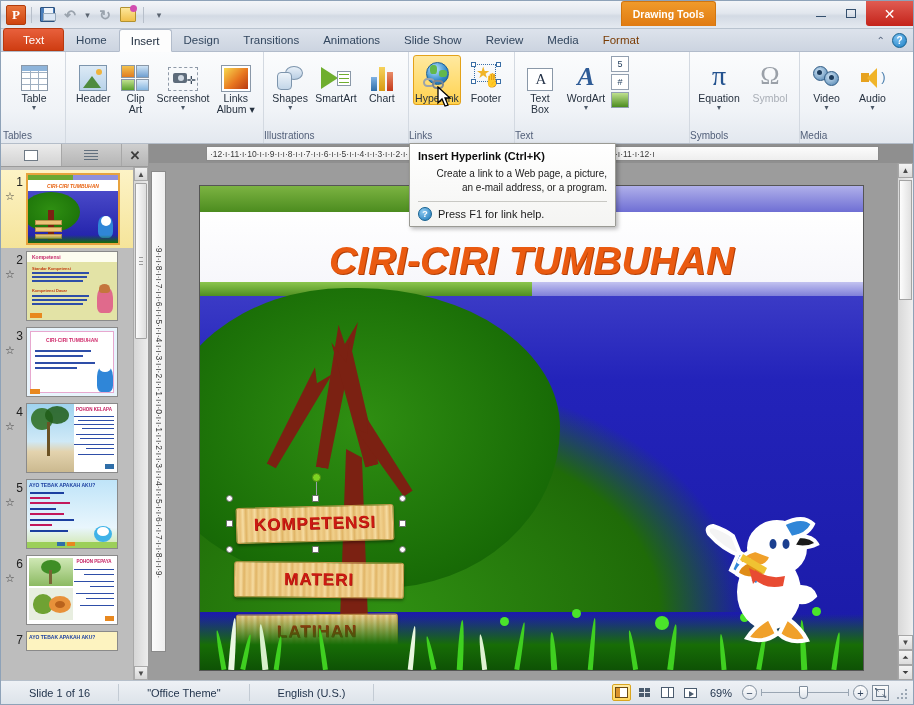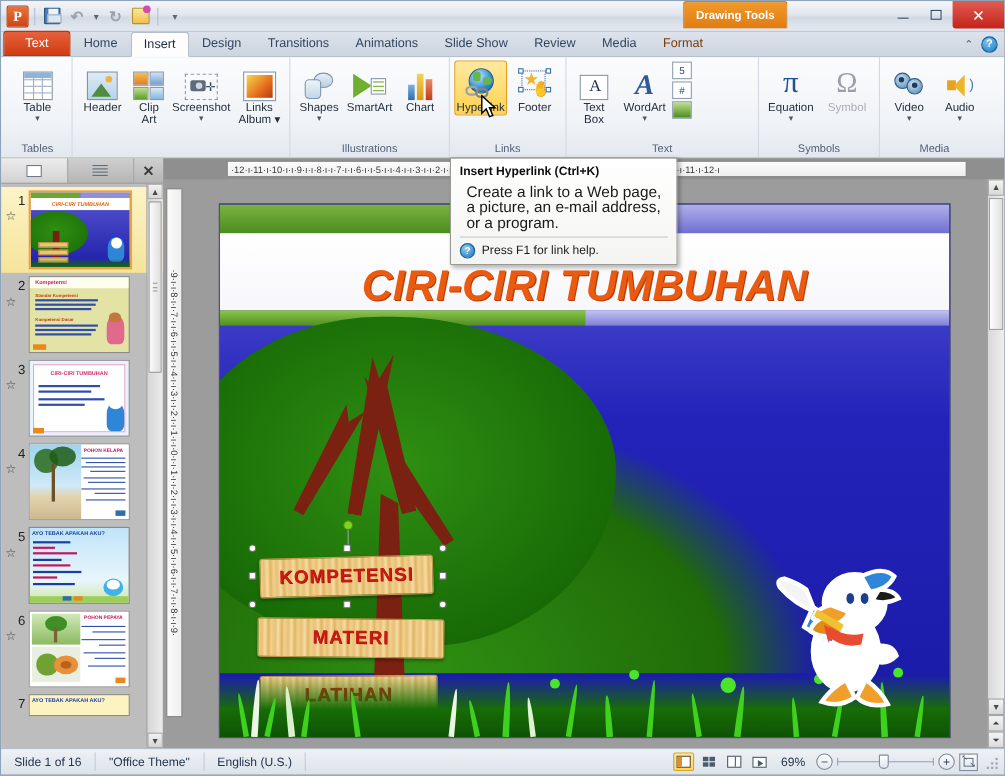--- a/index.html
+++ b/index.html
@@ -101,21 +101,21 @@
   
   .ribbon {
     position: relative; height: 92px;
     background: linear-gradient(#fbfcfd 0%, #f0f3f7 65%, #e3e8ef 100%);
     border-bottom: 1px solid #b4bdc9;
     display: flex; align-items: stretch; padding-left: 2px;
   }
   .rgroup { position: relative; display: flex; flex-direction: column; }
   .rgroup + .rgroup { border-left: 1px solid #d3d9e1; }
   .rgroup-items { flex: 1; display: flex; align-items: flex-start; padding: 3px 4px 0 4px; gap: 1px;}
-  .rgroup-label { height: 14px; font-size: 10px; color: #53607a; text-align: center; line-height: 13px; }
+  .rgroup-label { height: 14px; font-size: 10px; color: #53607a; line-height: 13px; }
 
   .rbtn {
     width: 52px; display: flex; flex-direction: column; align-items: center;
     padding: 2px 1px 0 1px; border: 1px solid transparent; border-radius: 3px;
     font-size: 10.5px; color: #26313f; line-height: 11px; text-align: center;
   }
   .rbtn .ico { height: 33px; display: flex; align-items: flex-end; justify-content: center; }
   .rbtn .lbl { margin-top: 2px; }
   .rbtn .caret { font-size: 8px; color: #4c5867; line-height: 7px; }
   .rbtn.hot {
@@ -154,21 +154,21 @@
   
   .tooltip {
     position: absolute; left: 408px; top: 142px; width: 207px;
     background: linear-gradient(#ffffff, #f4f4f2);
     border: 1px solid #9a9a94; border-radius: 1px;
     box-shadow: 2px 2px 4px rgba(0,0,0,.28);
     padding: 6px 8px 5px 8px; z-index: 60;
     font-size: 11px; color: #1c1c1c;
   }
   .tt-title { font-weight: bold; font-size: 11px; margin-bottom: 5px; color:#0d0d0d;}
-  .tt-body { font-size: 14px; line-height: 14px; color: #1a1a1a; padding-left: 6px;}
+  .tt-body { font-size: 10px; line-height: 14px; color: #1a1a1a; padding-left: 6px; text-align: right;}
   .tt-rule { height: 1px; background: #c8c8c4; margin: 6px 0 5px 0; }
   .tt-foot { display: flex; align-items: center; gap: 6px; font-size: 11px; }
   .tt-help {
     width: 14px; height: 14px; border-radius: 50%;
     background: radial-gradient(circle at 35% 30%, #8fcbf2, #1c77b8);
     border:1px solid #14608f; color: #fff; font-size: 9px; font-weight: bold;
     display:flex; align-items:center; justify-content:center;
   }
 
   
@@ -293,21 +293,21 @@
   .vs-prev, .vs-next, .vs-all { height:15px; display:flex;align-items:center;justify-content:center;font-size:8px;color:#3d3d3d;
      background: linear-gradient(#f4f4f4,#dcdcdc); border:1px solid #a6a6a6;}
 
   
   .statusbar {
     position:absolute; left:0; right:0; bottom:0; height:24px;
     background: linear-gradient(#eef1f5,#dde3ea);
     border-top:1px solid #b6bfca;
     display:flex; align-items:center; font-size:11px; color:#23354d;
   }
-  .sb-item { padding: 0 12px; height:17px; display:flex; align-items:center; border-right:1px solid #c3cbd4;}
+  .sb-item { padding: 0 28px; height:17px; display:flex; align-items:center; border-right:1px solid #c3cbd4;}
   .sb-right { margin-left:auto; display:flex; align-items:center; gap:4px; padding-right:6px;}
   .viewbtn { width:19px; height:17px; display:flex; align-items:center; justify-content:center; border:1px solid transparent; border-radius:2px;}
   .viewbtn.active { background: linear-gradient(#ffeaa4,#ffd65c); border-color:#d9a520;}
   .zoom-pct { font-size:11px; padding: 0 6px; color:#23354d;}
   .zoom-circ { width:15px; height:15px; border-radius:50%; border:1px solid #7f8d9c; background:linear-gradient(#fdfdfd,#e2e7ee);
      display:flex;align-items:center;justify-content:center; font-size:11px; color:#33465e; line-height:12px;}
   .zoom-track { width:88px; height:15px; position:relative; display:flex; align-items:center;}
   .zoom-track .line { position:absolute; left:0; right:0; top:7px; height:1px; background:#9aa6b3;}
   .zoom-track .tick { position:absolute; top:4px; width:1px; height:7px; background:#9aa6b3;}
   .zoom-knob { position:absolute; left:38px; width:9px; height:13px; background:linear-gradient(#ffffff,#dfe5ec); border:1px solid #7f8d9c;

